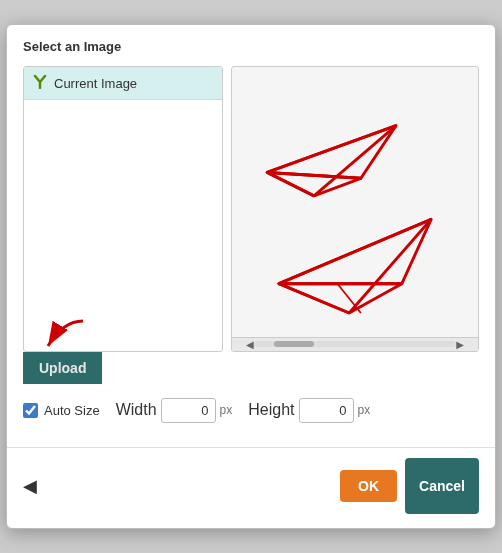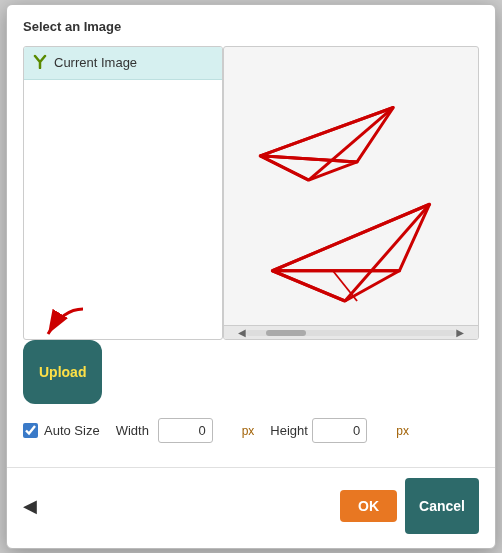--- a/index.html
+++ b/index.html
@@ -50,20 +50,21 @@
       padding: 14px 16px;
     }
     .section-label {
       font-size: 13px;
       font-weight: bold;
       color: #333;
       margin-bottom: 12px;
     }
     .image-selector-area {
       display: flex;
+      gap: 8px;
     }
     .image-list-panel {
       width: 200px;
       border: 1px solid #ccc;
       border-radius: 3px;
       overflow: hidden;
       min-height: 230px;
     }
     .image-list-item {
       display: flex;
@@ -134,24 +135,24 @@
       cursor: pointer;
     }
     .upload-row {
       display: flex;
       align-items: center;
       margin-bottom: 14px;
       position: relative;
     }
     .upload-btn {
       background: #2d6a6a;
-      color: #fde047;
+      color: #e5e5e5;
       border: none;
-      border-radius: 12px;
-      padding: 24px 16px;
+      border-radius: 0;
+      padding: 8px 16px;
       font-size: 14px;
       cursor: pointer;
       font-weight: bold;
     }
     .size-row {
       display: flex;
       align-items: center;
       gap: 16px;
       margin-bottom: 10px;
     }
@@ -168,38 +169,37 @@
       height: 15px;
       accent-color: #3a7ac8;
       cursor: pointer;
     }
     .dimension-group {
       display: flex;
       align-items: center;
       gap: 4px;
     }
     .dimension-label {
-      font-size: 13px;
+      font-size: 16px;
       color: #333;
       min-width: 38px;
       text-align: left;
     }
     .dimension-input {
       width: 55px;
       border: 1px solid #bbb;
       border-radius: 3px;
       padding: 4px 6px;
       font-size: 13px;
       text-align: right;
       color: #333;
     }
     .dimension-unit {
       font-size: 12px;
-      color: #a16207;
-      margin-left: 25px;
+      color: #737373;
     }
     .dialog-footer {
       display: flex;
       justify-content: flex-end;
       align-items: center;
       padding: 10px 16px 14px 16px;
       gap: 8px;
       border-top: 1px solid #e0e0e0;
     }
     .btn-ok {

